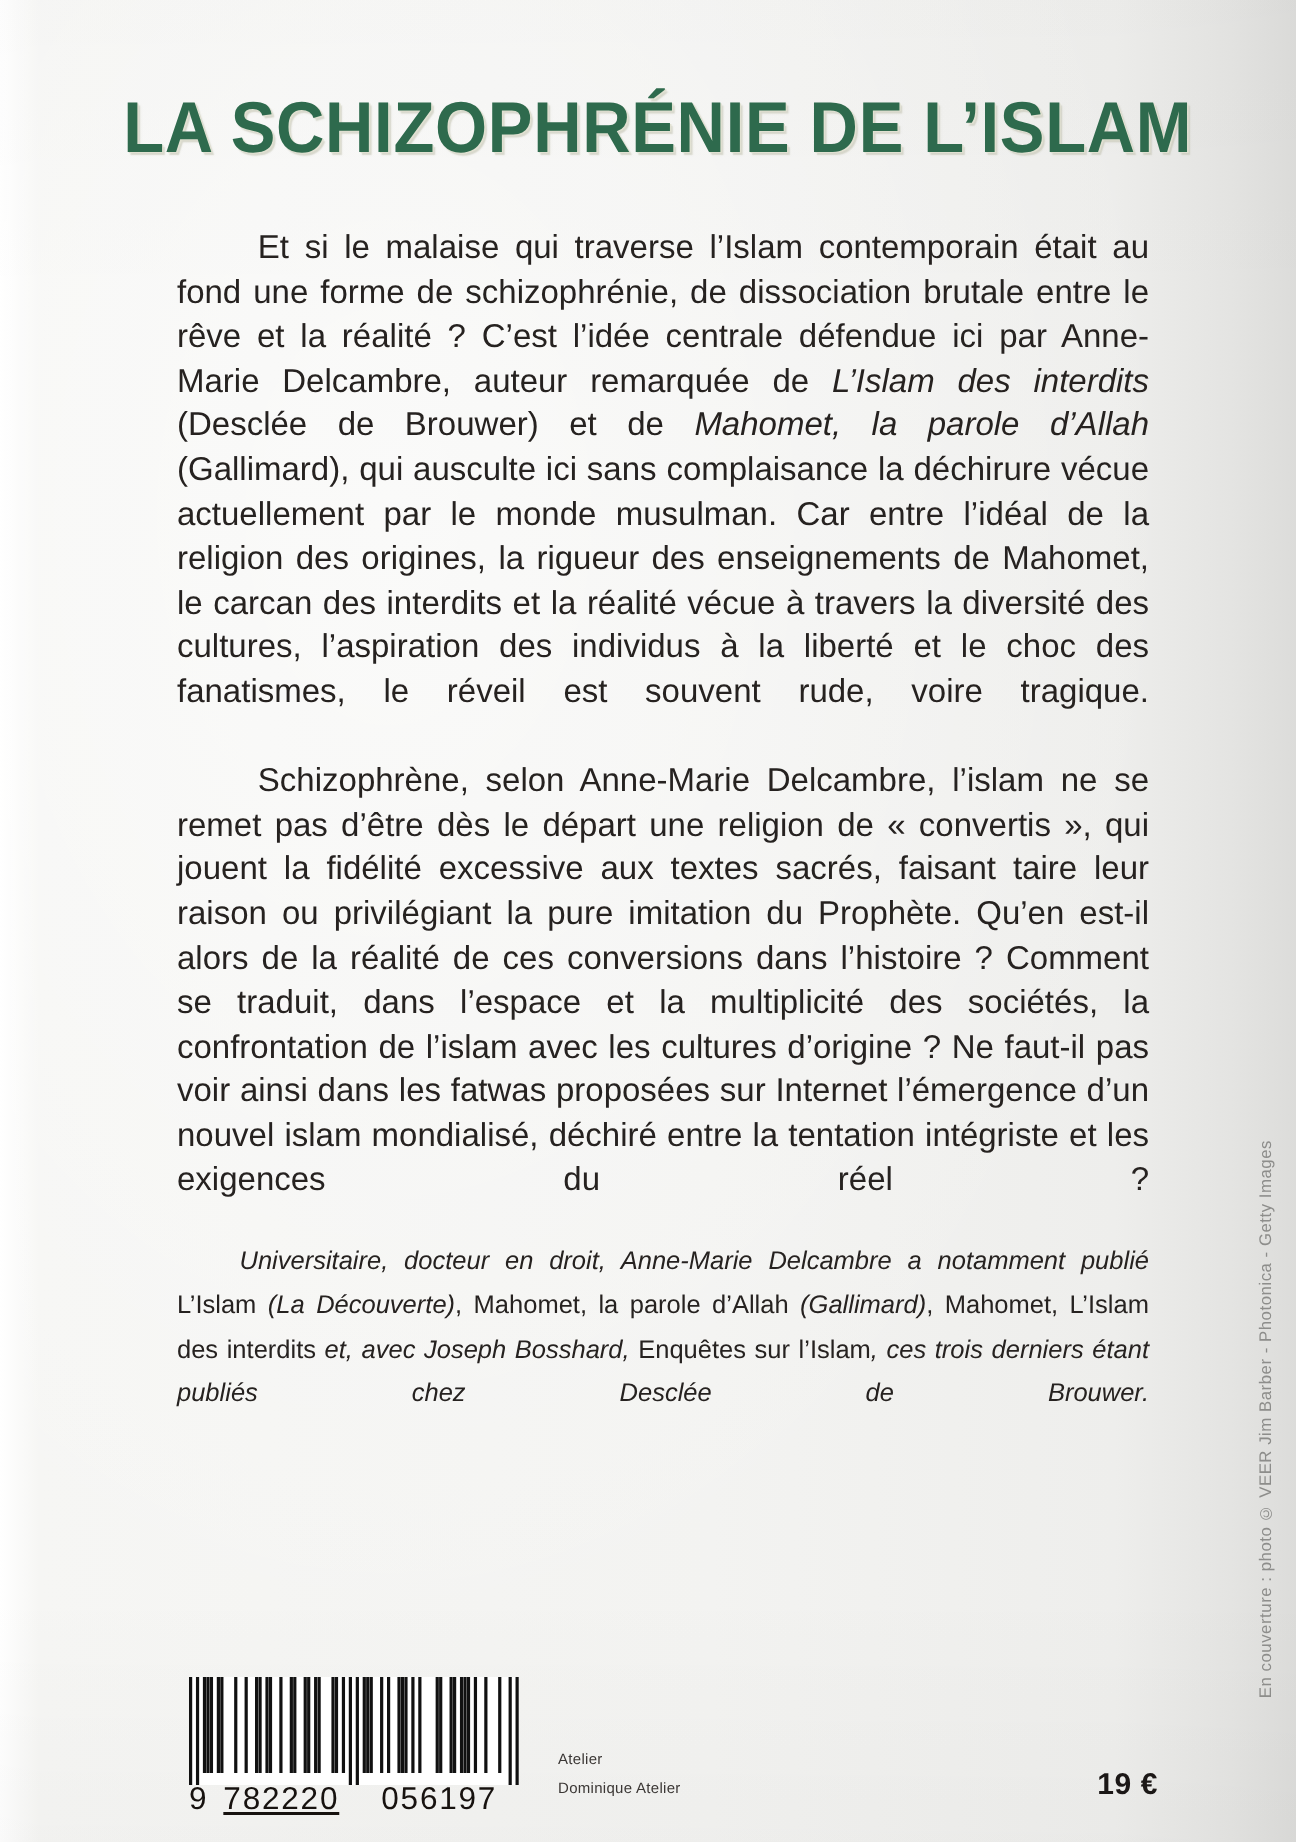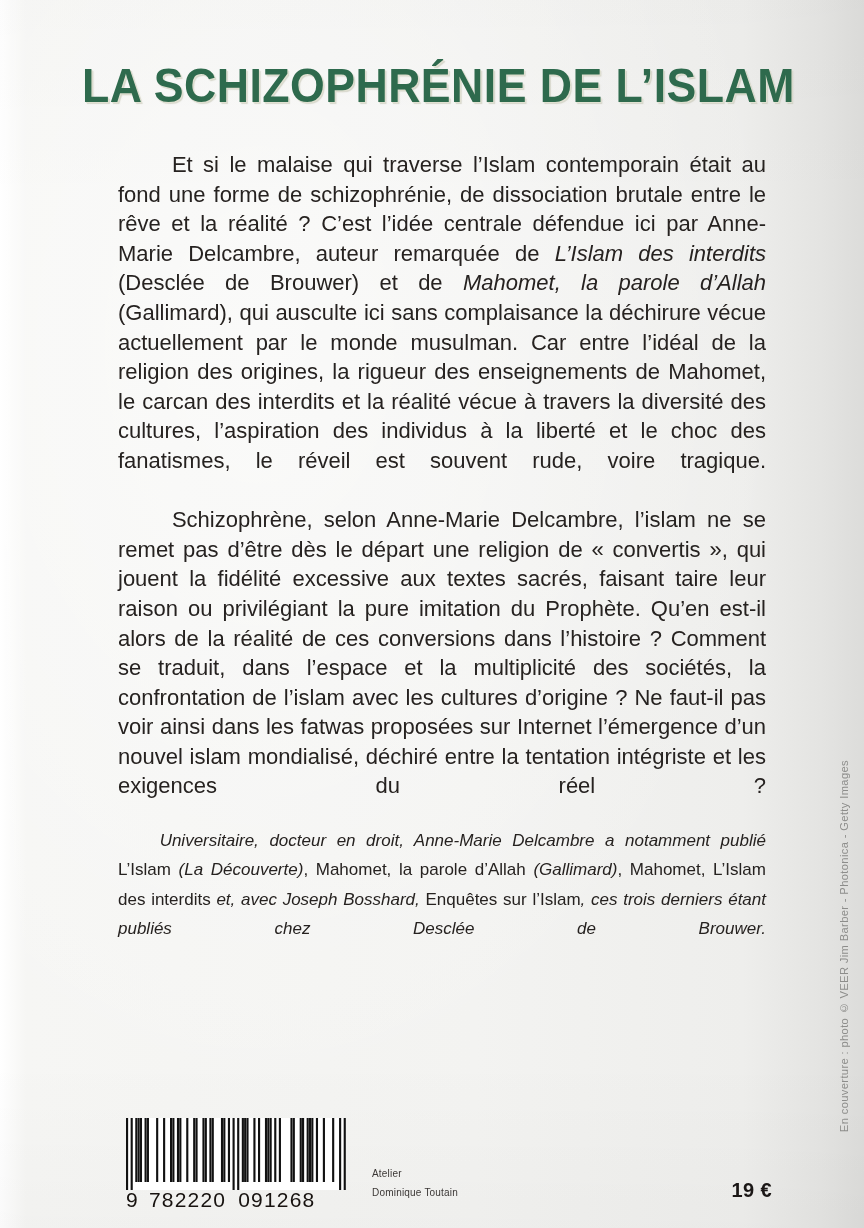--- a/index.html
+++ b/index.html
@@ -163,21 +163,22 @@
     letter-spacing: 1.2px;
     color: #17120f;
     line-height: 1;
   }
 
   .barcode-digits .lead {
     margin-right: 10px;
   }
 
   .barcode-digits .left-group {
-    margin-right: 12px;
+    margin-right: 28px;
+    text-decoration: underline;
   }
 
   .imprint {
     position: absolute;
     left: 372px;
     bottom: 26px;
     font-size: 10px;
     line-height: 19px;
     color: #3b3735;
     letter-spacing: 0.2px;
@@ -266,26 +267,26 @@
             <rect x="189.895" y="0" width="2.131" height="64"></rect>
             <rect x="196.842" y="0" width="2.131" height="64"></rect>
             <rect x="206.105" y="0" width="2.131" height="64"></rect>
             <rect x="213.053" y="0" width="2.131" height="72"></rect>
             <rect x="217.684" y="0" width="2.131" height="72"></rect>
           </g>
       </svg>
       <div class="barcode-digits">
         <span class="lead">9</span>
         <span class="left-group">782220</span>
-        <span class="right-group">091268</span>
+        <span class="right-group">056197</span>
       </div>
     </div>
 
     <div class="imprint">
       <div>Atelier</div>
-      <div>Dominique Toutain</div>
+      <div>Dominique Atelier</div>
     </div>
 
     <div class="price">19 €</div>
 
   </div>
 
 </div>
 
 </body></html>

